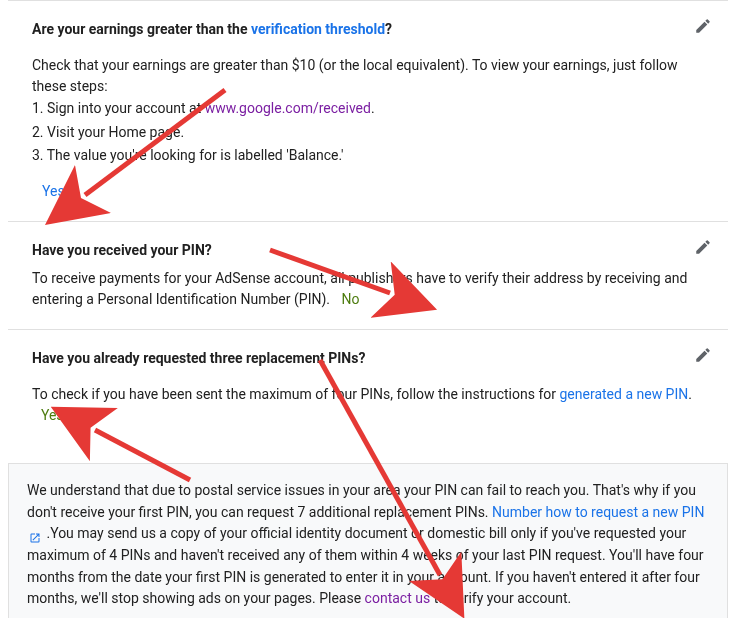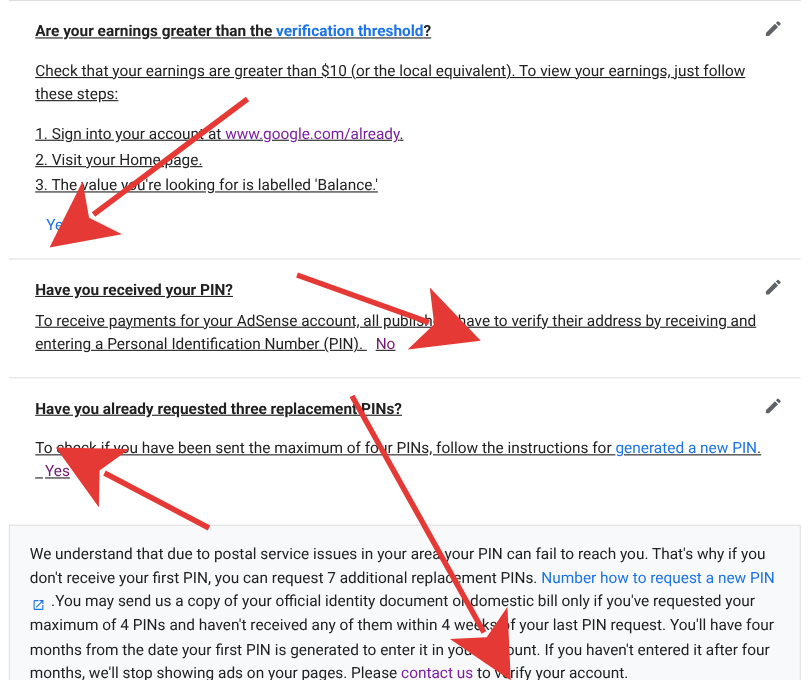--- a/index.html
+++ b/index.html
@@ -12,61 +12,59 @@
     line-height: 1.55;
   }
   .container {
     padding: 0 8px;
     position: relative;
   }
   .section {
     border-bottom: 1px solid #e0e0e0;
     padding: 18px 24px 18px 24px;
     position: relative;
-    text-decoration: underline;
   }
   .section:first-child {
     border-top: 1px solid #e0e0e0;
   }
   .section-title {
     font-weight: 700;
     font-size: 14px;
     color: #212121;
     margin-bottom: 14px;
   }
   .section-title-inline {
     font-weight: 700;
     font-size: 14px;
     color: #212121;
     margin-bottom: 6px;
   }
   .body-text {
     color: #212121;
-    margin-bottom: 14px;
   }
   .body-text:last-child { margin-bottom: 0; }
   a, .link {
     color: #1a73e8;
     text-decoration: none;
   }
   .link-purple {
     color: #7b1fa2;
     text-decoration: none;
   }
   .steps {
     margin-bottom: 14px;
   }
   .steps div { margin-bottom: 2px; }
   .answer {
     color: #1a73e8;
     display: inline-block;
     margin-left: 10px;
   }
   .answer-no {
-    color: #701a75;
+    color: #4d7c0f;
     margin-left: 8px;
   }
   .edit-icon {
     position: absolute;
     top: 16px;
     right: 16px;
     width: 18px;
     height: 18px;
     color: #5f6368;
     cursor: pointer;
@@ -107,21 +105,21 @@
       <svg viewBox="0 0 24 24">
           <path d="M3 17.25V21h3.75l11-11.03-3.75-3.75L3 17.25zM20.71 7.04a1 1 0 0 0 0-1.41l-2.34-2.34a1 1 0 0 0-1.41 0l-1.83 1.83 3.75 3.75 1.83-1.83z"></path>
         </svg>
     </span>
     <div class="section-title">
       <span>Are your earnings greater than the </span><a href="#" class="link">verification threshold</a><span>?</span>
     </div>
     <div class="body-text">Check that your earnings are greater than $10 (or the local equivalent). To view your earnings, just follow these steps:</div>
     <div class="steps">
       <div>
-        <span>1. Sign into your account at </span><a href="#" class="link-purple">www.google.com/already</a><span>.</span>
+        <span>1. Sign into your account at </span><a href="#" class="link-purple">www.google.com/received</a><span>.</span>
       </div>
       <div>2. Visit your Home page.</div>
       <div>3. The value you're looking for is labelled 'Balance.'</div>
     </div>
     <div>
       <span class="answer">Yes</span>
     </div>
   </div>
 
   <div class="section">

